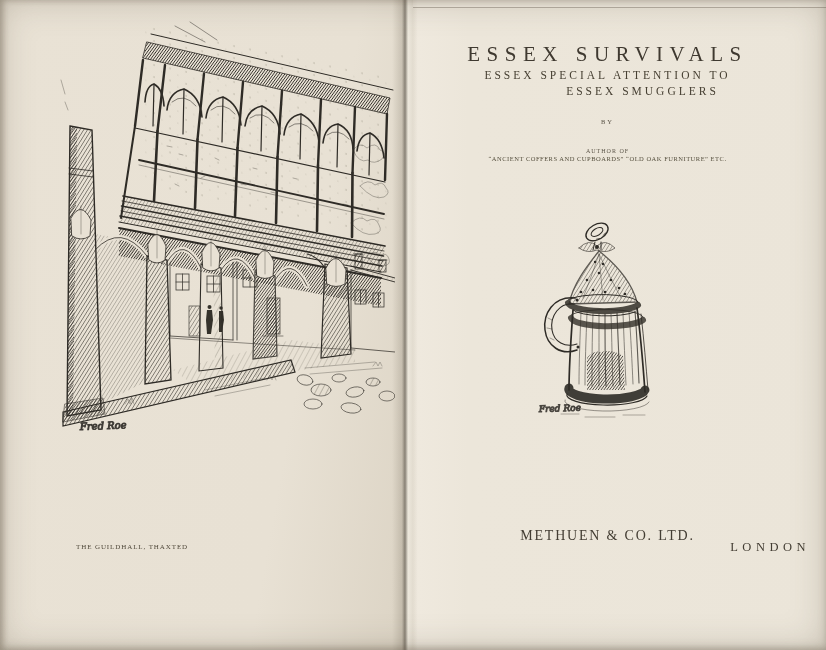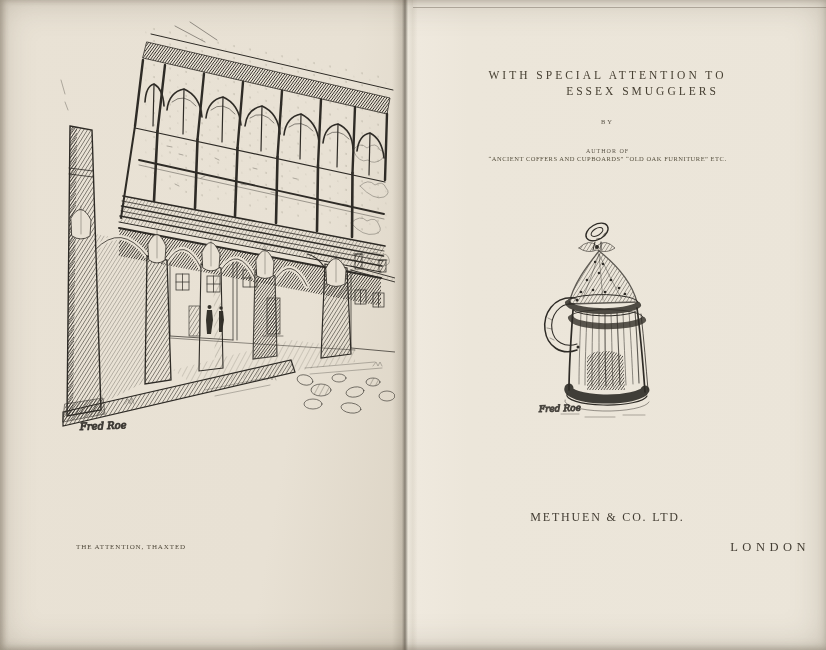--- a/index.html
+++ b/index.html
@@ -21,21 +21,21 @@
   
   .rp{position:absolute;left:0;width:405px;text-align:center;color:#433d33;white-space:nowrap;}
   .title{top:42px;font-size:21px;letter-spacing:6.5px;color:#3f3930;}
   .sub1{top:69px;font-size:11.5px;letter-spacing:3px;color:#474033;}
   .sub2{top:85px;font-size:11.5px;letter-spacing:3px;color:#474033;padding-left:35px;}
   .by{top:118px;font-size:6.5px;letter-spacing:2px;color:#5d564a;}
   .author{top:128px;font-size:14.5px;letter-spacing:1.2px;color:#3f3930;}
   .authof{top:148px;font-size:6px;letter-spacing:1px;color:#5d564a;}
   .works{top:155px;font-size:6.5px;letter-spacing:.5px;color:#56503f;}
   .tankard{position:absolute;left:130px;top:218px;}
-  .pub1{top:510px;font-size:12px;letter-spacing:1.8px;}
+  .pub1{top:528px;font-size:14px;letter-spacing:1.8px;}
   .pub2{top:523px;font-size:12.5px;letter-spacing:2.6px;}
   .pub3{top:540px;font-size:12.5px;letter-spacing:4.5px;text-align:right;}
   svg{display:block;}
   svg text{font-family:"DejaVu Serif","Liberation Serif",serif;}
 </style>
 </head>
 <body>
 
 <div id="stage">
 
@@ -223,25 +223,26 @@
         </g>
         <g stroke-width=".6" opacity=".5">
           <path d="M150,372 l60,-12 M160,378 l55,-11 M250,350 l70,-6 M255,356 l72,-6"></path>
           <path d="M70,386 l3,-5 l2,5 l2,-6 l2,6 M212,362 l3,-5 l2,5 l2,-5 l2,5 M318,348 l3,-4 l2,4 l2,-4 l2,4"></path>
         </g>
 
         <text x="25" y="412" font-size="10" font-style="italic" fill="#3f3a30" opacity=".9" transform="rotate(-2 25 412)">Fred Roe</text>
       </g>
     </svg>
 
-    <div class="caption">THE ATTENTION, THAXTED</div>
+    <div class="caption">THE GUILDHALL, THAXTED</div>
   </div>
 
   <div class="page page-right">
-    <div class="rp sub1">WITH SPECIAL ATTENTION TO</div>
+    <div class="rp title">ESSEX SURVIVALS</div>
+    <div class="rp sub1">ESSEX SPECIAL ATTENTION TO</div>
     <div class="rp sub2">ESSEX SMUGGLERS</div>
     <div class="rp by">BY</div>
     <div class="rp authof">AUTHOR OF</div>
     <div class="rp works">“ANCIENT COFFERS AND CUPBOARDS” “OLD OAK FURNITURE” ETC.</div>
 
     <svg class="tankard" width="160" height="210" viewBox="0 0 160 210">
       <g stroke="#2e2b26" fill="none" stroke-linecap="round">
 
         <g transform="rotate(-30 62 14)">
           <ellipse cx="62" cy="14" rx="12" ry="7.5" stroke-width="1.4"></ellipse>

